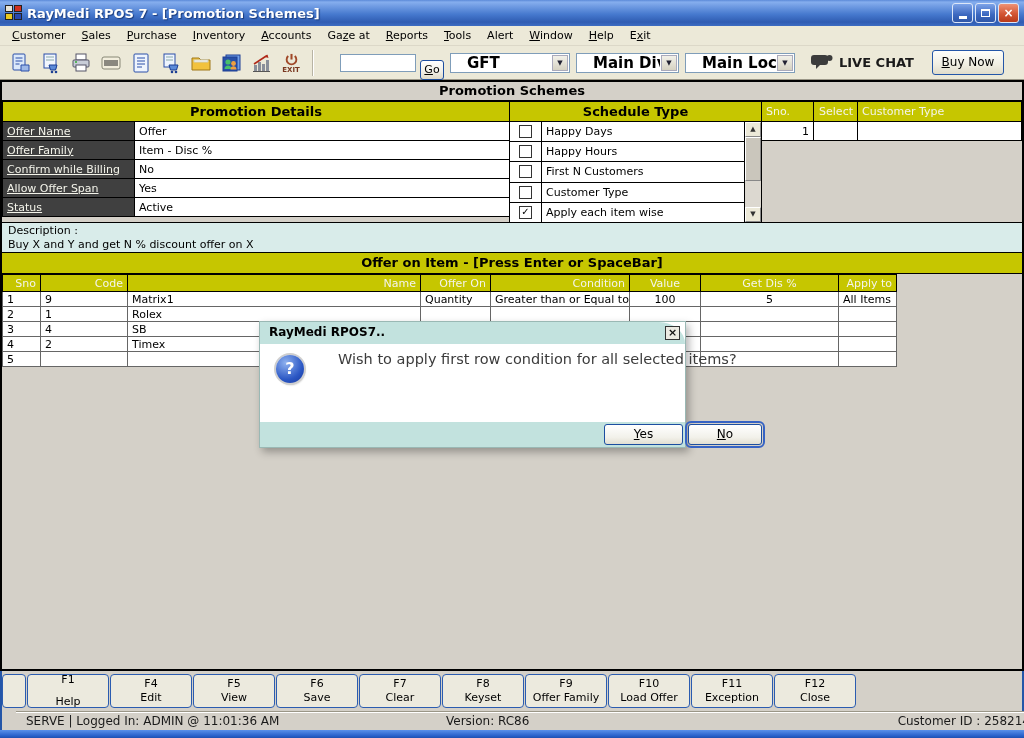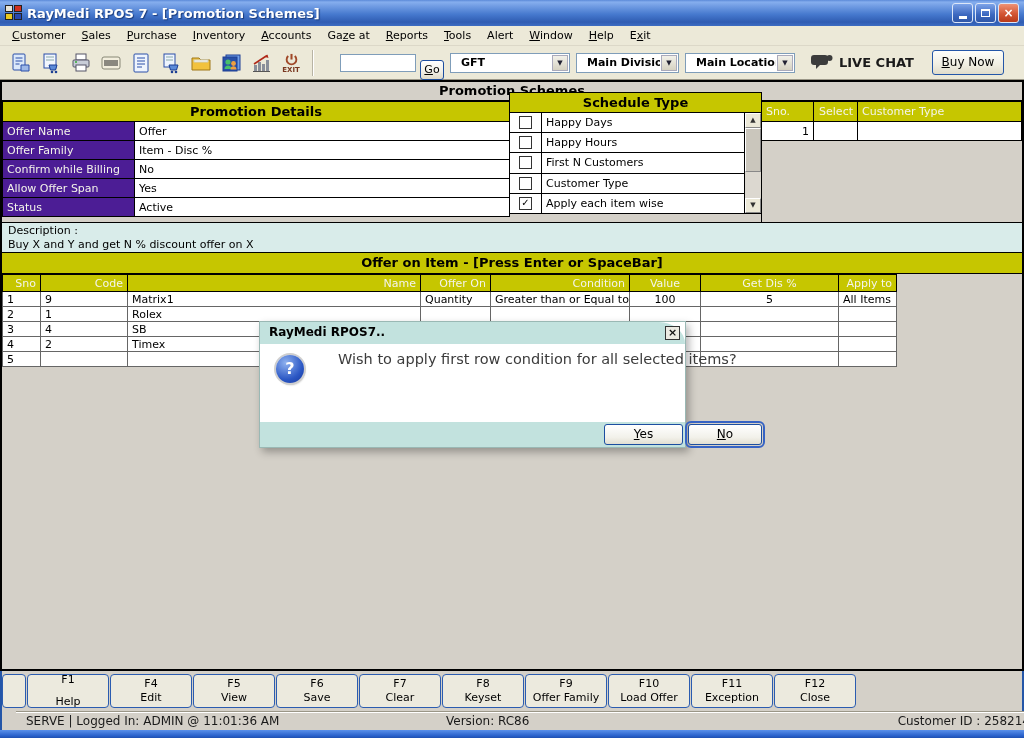--- a/index.html
+++ b/index.html
@@ -30,37 +30,37 @@
   
   .toolbar{left:0;top:46px;width:1024px;height:34px;background:#ece9d8;border-bottom:1px solid #9a9687;
     display:flex;align-items:center;padding:0 6px;box-sizing:border-box;}
   .tbicon{width:30px;height:30px;display:flex;flex-direction:column;align-items:center;justify-content:center;}
   .tbicon .cap{font-size:7px;color:#7a3820;font-weight:bold;line-height:6px;}
   .tbsep{width:1px;height:26px;background:#b8b4a4;border-right:1px solid #fff;margin:0 8px 0 6px;}
   .searchbox{width:76px;height:18px;border:1px solid #7f9db9;background:#fff;font-size:11px;padding:1px 3px;box-sizing:border-box;margin-right:4px;}
   .gobtn{width:24px;height:20px;border:1px solid #1c4ea0;border-radius:3px;background:linear-gradient(#fff,#efeee6 60%,#ddd9c8);
     font-size:11px;text-align:center;line-height:18px;box-sizing:border-box;margin-right:6px;margin-top:14px;}
   .combo{height:20px;border:1px solid #7f9db9;background:#fff;display:flex;align-items:center;box-sizing:border-box;margin-right:6px;}
-  .combo .val{flex:1;font-size:11px;font-weight:bold;padding:0 10px;white-space:nowrap;overflow:hidden;}
+  .combo .val{flex:1;font-size:15px;font-weight:bold;padding:0 16px;white-space:nowrap;overflow:hidden;}
   .combo .arrow{width:16px;height:16px;margin:1px;background:linear-gradient(#f2f1ea,#d6d2c2);border:1px solid #aab;
     font-size:7px;text-align:center;line-height:15px;color:#223;box-sizing:border-box;}
   .livechat{display:flex;align-items:center;gap:6px;margin-left:10px;font-weight:bold;font-size:13px;color:#1a1a1a;}
   .buynow{position:absolute;right:20px;top:50px;width:72px;height:25px;border:1px solid #2456a8;border-radius:3px;
     background:linear-gradient(#fefefb,#f0eee2 60%,#e0dccb);font-size:12px;text-align:center;line-height:23px;box-sizing:border-box;}
 
   
   .mainbox{left:0;top:80px;width:1024px;height:591px;background:#d4d0c8;border:2px solid #000;box-sizing:border-box;}
   .pagetitle{left:2px;top:82px;width:1020px;height:19px;text-align:center;font-weight:bold;font-size:13px;line-height:18px;
     border-bottom:1px solid #000;box-sizing:border-box;}
 
   table.tbl{border-collapse:collapse;table-layout:fixed;position:absolute;}
   .tbl th,.tbl td{border:1px solid #000;padding:0 4px;font-size:11px;white-space:nowrap;overflow:hidden;box-sizing:border-box;}
   .tbl th.section{background:#c6c600;color:#000;font-weight:bold;font-size:13px;text-align:center;height:20px;}
   .tbl th.colhdr{background:#c6c600;color:#f4f4ea;font-weight:normal;text-align:left;height:20px;}
-  td.flabel{background:#4c1d95;color:#f4f4ea;height:19px;}
+  td.flabel{background:#404040;color:#f4f4ea;height:19px;text-decoration:underline;}
   td.fval{background:#fff;height:19px;}
   td.cbcell{background:#fff;text-align:center;height:19px;}
   .cbx{width:11px;height:11px;border:1px solid #333;background:#fff;margin:0 auto;font-size:10px;line-height:10px;
     text-align:center;font-weight:bold;color:#000;}
   td.schedlabel{background:#fff;height:19px;}
   td.scrollcell{padding:0;background:#dcd8d0;width:17px;}
   .sbv{display:flex;flex-direction:column;height:100px;}
   .sb-btn{height:15px;background:#ece9d8;border:1px solid #fff;border-right-color:#888;border-bottom-color:#888;
     font-size:7px;text-align:center;line-height:13px;color:#333;box-sizing:border-box;}
   .sb-thumb{height:44px;background:#cac6bc;border:1px solid #fff;border-right-color:#888;border-bottom-color:#888;box-sizing:border-box;}
@@ -285,21 +285,21 @@
           <td class="flabel">Allow Offer Span</td>
           <td class="fval">Yes</td>
         </tr>
     <tr>
           <td class="flabel">Status</td>
           <td class="fval">Active</td>
         </tr>
   </tbody>
     </table>
 
-  <table class="tbl" style="left:509px;top:92px;width:253px;">
+  <table class="tbl" style="left:509px;top:101px;width:253px;">
     <colgroup>
         <col style="width:32px">
         <col>
         <col style="width:17px">
       </colgroup>
     <tbody>
         <tr>
           <th class="section" colspan="3">Schedule Type</th>
         </tr>
     <tr>

